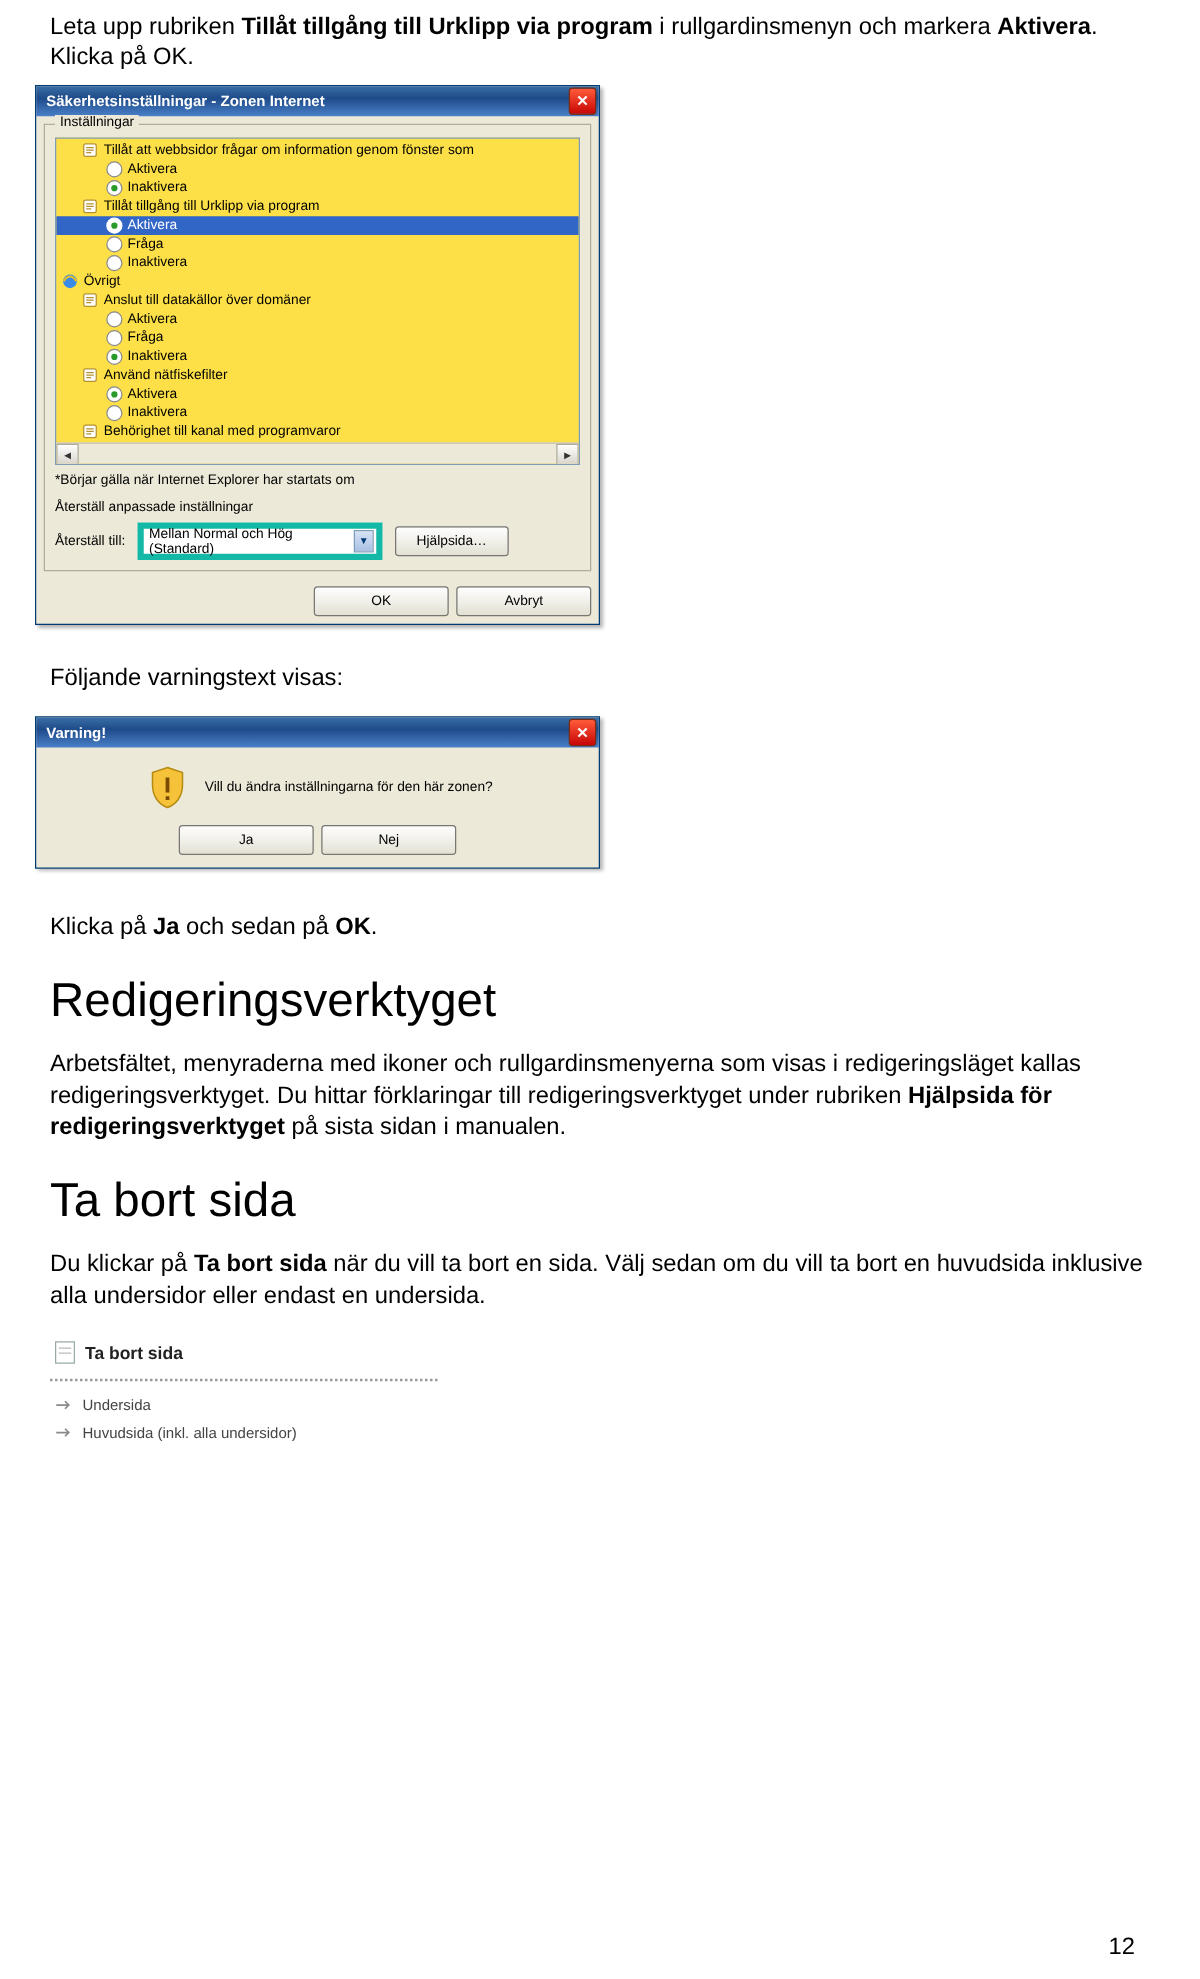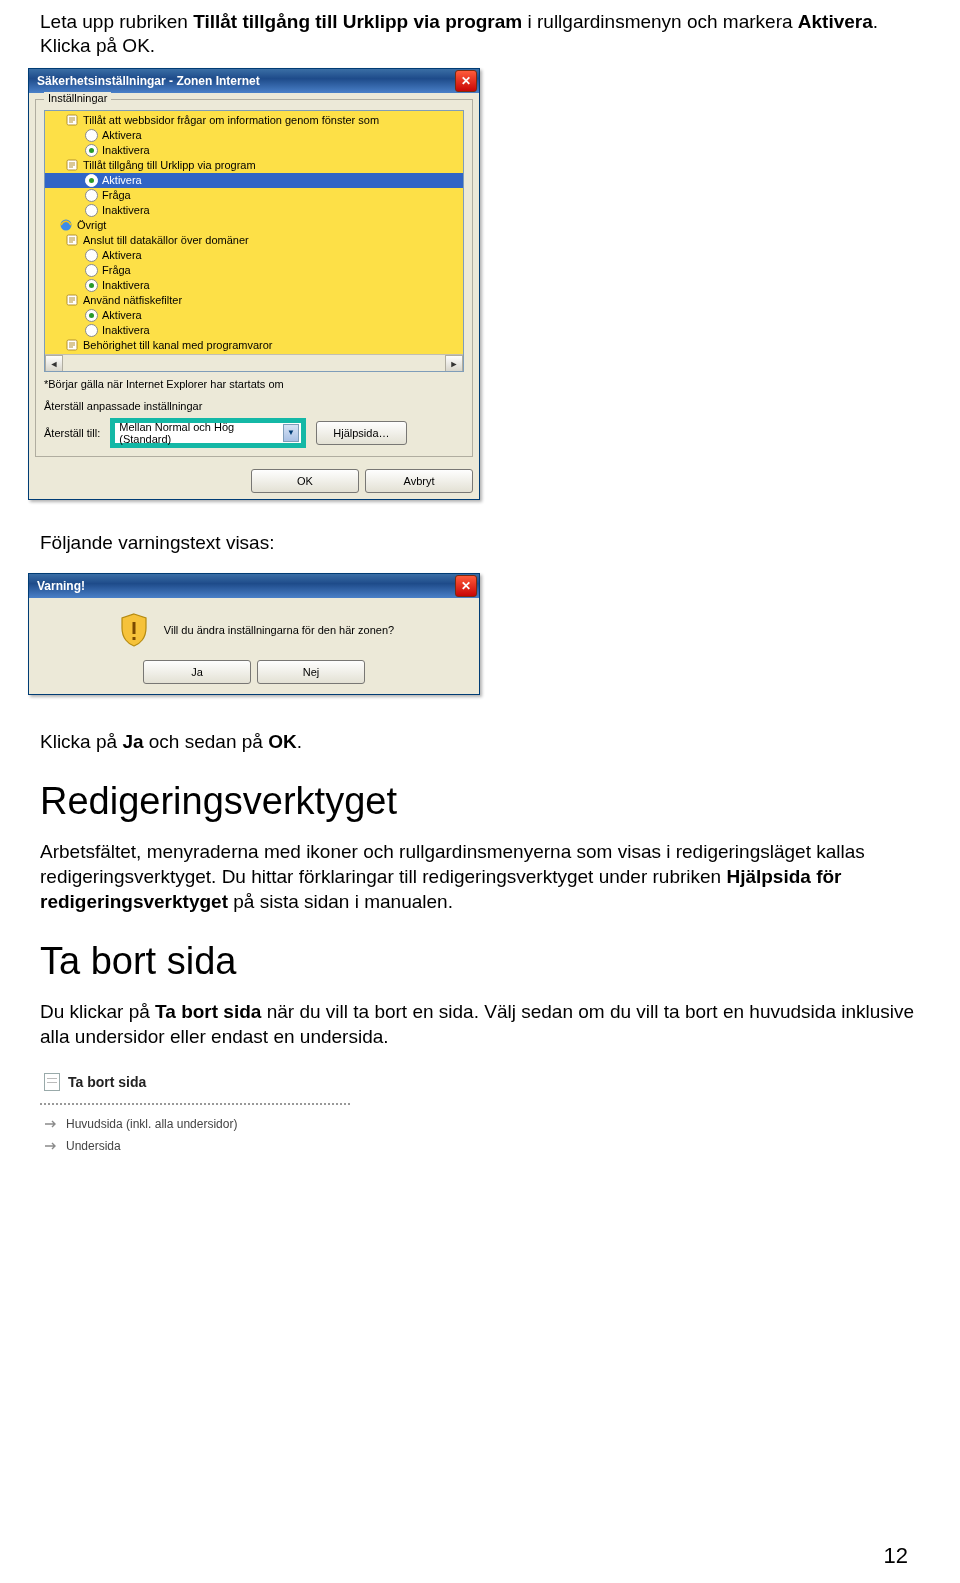--- a/index.html
+++ b/index.html
@@ -63,21 +63,21 @@
     height: 260px;
     overflow: hidden;
     position: relative;
   }
   .tree-inner { padding: 2px 0; }
   .trow {
     display: flex;
     align-items: center;
     gap: 4px;
     height: 15px;
-    padding-left: 14px;
+    padding-left: 4px;
     font-size: 11px;
     white-space: nowrap;
   }
   .ind1 { padding-left: 20px; }
   .ind2 { padding-left: 40px; }
   .ico {
     width: 14px; height: 14px;
     display: inline-flex; align-items: center; justify-content: center;
   }
   .ico svg { width: 14px; height: 14px; }
@@ -188,21 +188,21 @@
     display: flex; align-items: center; gap: 8px;
     padding: 4px 4px 4px 4px; color:#444; font-size:12px;
   }
   .arrow-ico {
     width: 14px; height: 10px;
     display: inline-flex; align-items: center; justify-content:center;
   }
   .arrow-ico svg { width: 14px; height: 10px; }
   .pagenum {
     position: absolute; right: 52px; bottom: 14px;
-    font-size: 22px;
+    font-size: 19px;
   }
   .page-wrap { position: relative; min-height: 1583px; }
 </style>
 </head>
 <body>
 
 <div class="page-wrap">
 <div class="page">
 
   <p class="intro-line">
@@ -380,27 +380,27 @@
       <span class="doc-ico"></span>
       <span>Ta bort sida</span>
     </div>
     <hr class="dots-sep">
     <div class="menu-item">
       <span class="arrow-ico">
         <svg viewBox="0 0 14 10">
               <path d="M1 5 H11 M8 2 L11 5 L8 8" fill="none" stroke="#8a8a8a" stroke-width="1.4"></path>
             </svg>
       </span>
-      <span>Huvudsida (inkl. alla undersidor)</span>
+      <span>Undersida</span>
     </div>
     <div class="menu-item">
       <span class="arrow-ico">
         <svg viewBox="0 0 14 10">
               <path d="M1 5 H11 M8 2 L11 5 L8 8" fill="none" stroke="#8a8a8a" stroke-width="1.4"></path>
             </svg>
       </span>
-      <span>Undersida</span>
+      <span>Huvudsida (inkl. alla undersidor)</span>
     </div>
   </div>
 
 </div>
 <div class="pagenum">12</div>
 </div>
 
 </body></html>

